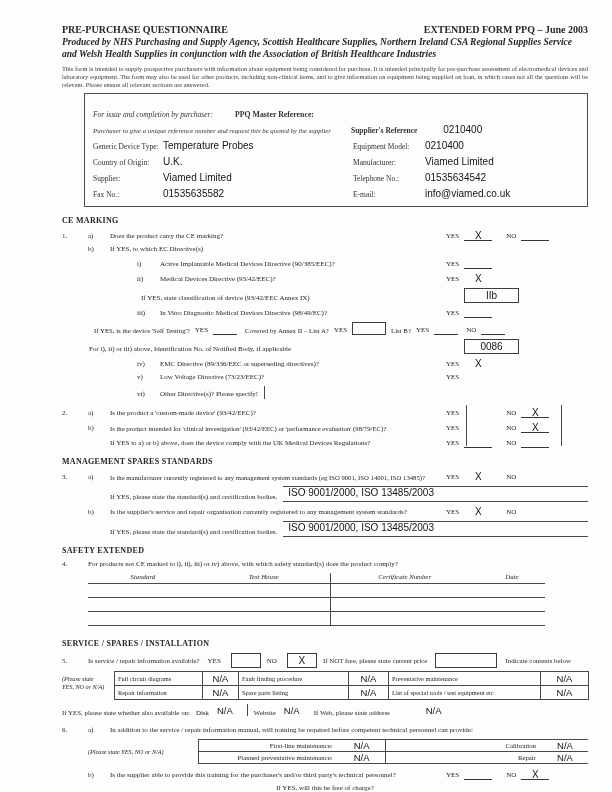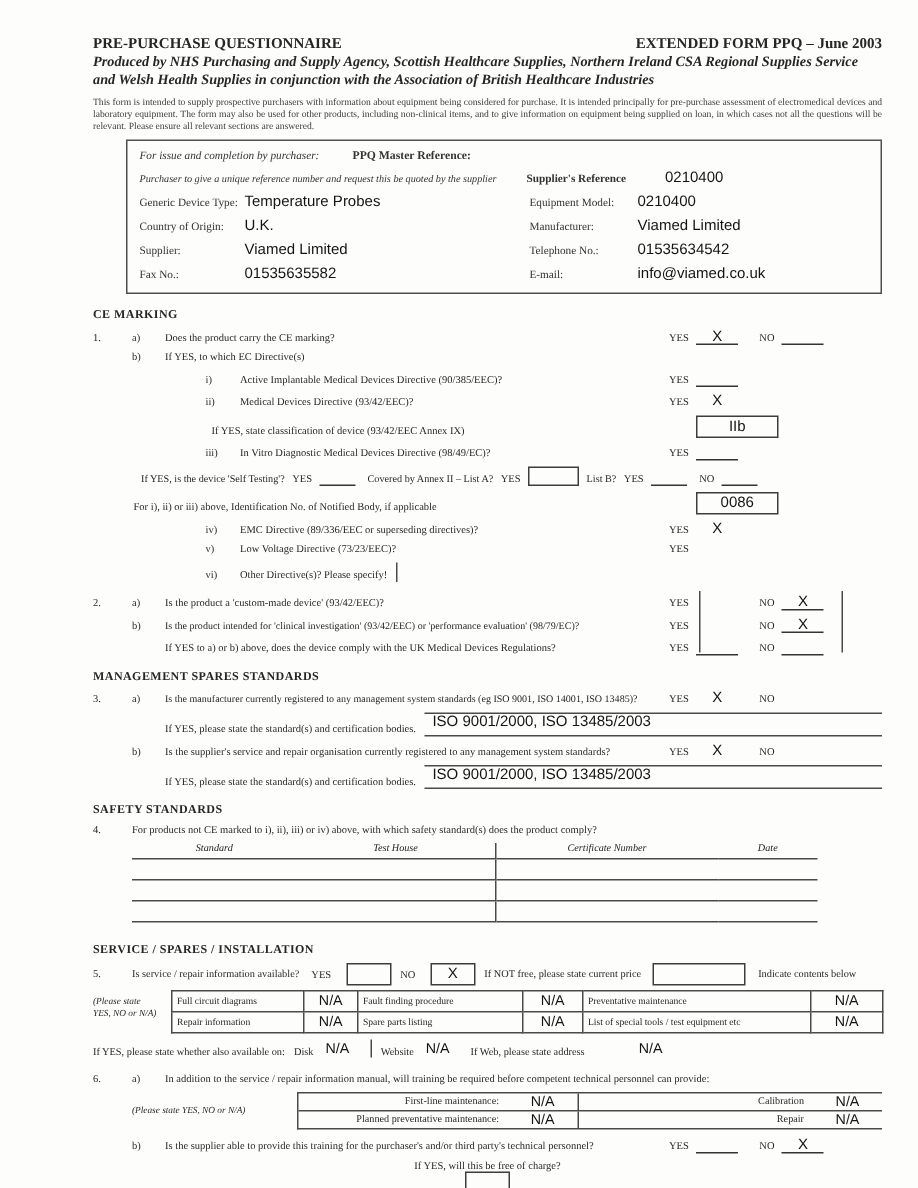--- a/index.html
+++ b/index.html
@@ -7,21 +7,21 @@
   .page { width:612px; height:792px; background:#fdfdfb; position:relative; overflow:hidden;
           font-family:"Liberation Serif", serif; color:#262626; margin:0 auto; }
   .content { position:absolute; left:62px; top:24px; width:526px; }
 
   
   .title-row { display:flex; justify-content:space-between; font-weight:bold; font-size:10px; }
   .subtitle { font-weight:bold; font-size:9.5px; line-height:11.5px; margin-top:2px;font-style:italic; }
   .intro { font-size:6.4px; line-height:7.8px; margin-top:5px; color:#3c3c3c; text-align:justify; }
 
   
-  .info-box { border:1px solid #4f4f4f; margin:5px 0 4px 22px; padding:5px 8px 7px 8px; }
+  .info-box { border:1px solid #4f4f4f; margin:5px 0 4px 22px; padding:16px 8px 7px 8px; }
   .ib-row { display:flex; align-items:baseline; margin-top:5px; font-size:7.5px; color:#333; }
   .ib-issue { font-style:italic; width:142px; }
   .ib-master { font-weight:bold; font-size:7.8px; }
   .ib-note { font-style:italic; font-size:6.8px; width:258px; }
   .ib-srl { font-weight:bold; font-size:7.5px; }
   .ib-l { width:70px; flex-shrink:0; }
   .ib-v { width:190px; flex-shrink:0; }
   .ib-l2 { width:72px; flex-shrink:0; }
   .ib-v2 { flex:1; }
   .fill { font-family:"Liberation Sans", sans-serif; font-size:10px; color:#141414; }
@@ -326,21 +326,21 @@
       <span class="gap"></span>
       <span class="yn">NO</span>
     </span>
   </div>
   <div class="q-row">
     <span class="sp48"></span>
     <span class="note-txt">If YES, please state the standard(s) and certification bodies.</span>
     <span class="write">ISO 9001/2000, ISO 13485/2003</span>
   </div>
 
-  <div class="sec-h">SAFETY STANDARDS</div>
+  <div class="sec-h">SAFETY EXTENDED</div>
   <div class="q-row">
     <span class="qn">4.</span>
     <span class="q-text">For products not CE marked to i), ii), iii) or iv) above, with which safety standard(s) does the product comply?</span>
   </div>
   <table class="safety-table">
     <colgroup>
           <col style="width:24%">
           <col style="width:29%">
           <col style="width:32.5%">
           <col style="width:14.5%">

